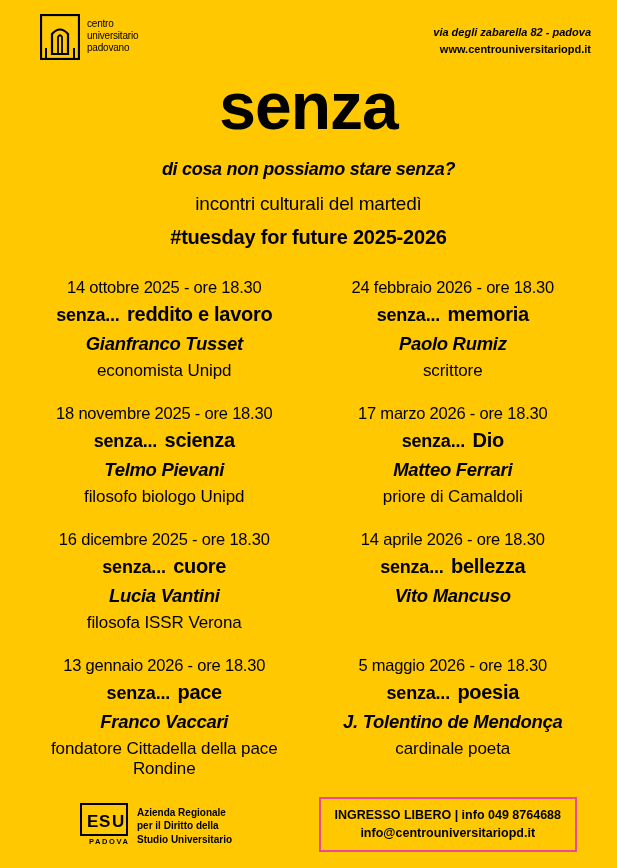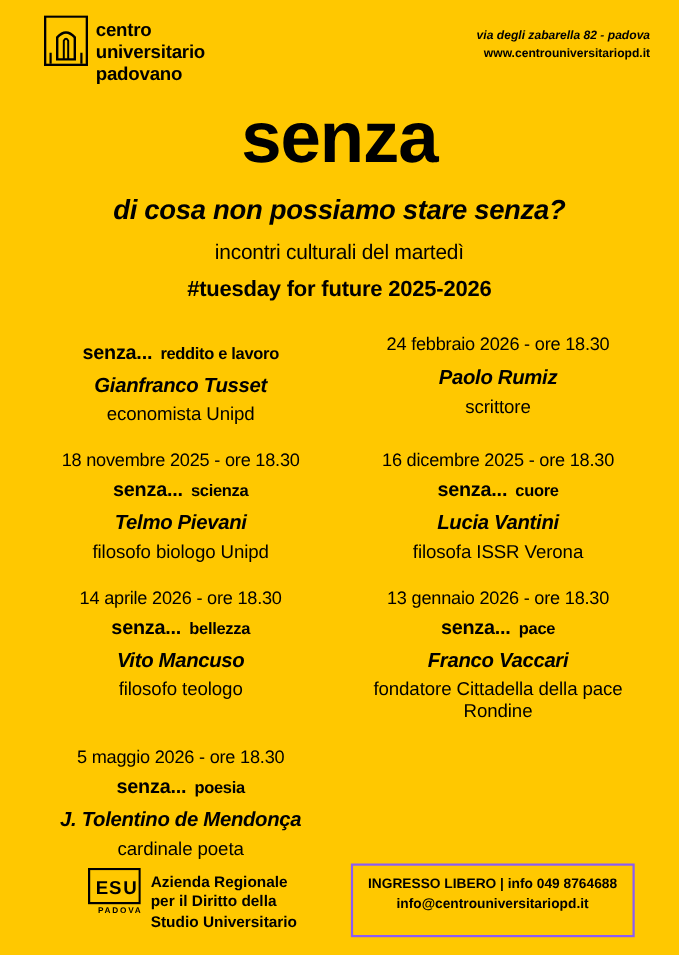--- a/index.html
+++ b/index.html
@@ -29,22 +29,22 @@
     gap: 7px;
   }
   .logo-mark {
     width: 40px;
     height: 46px;
     position: relative;
     flex: 0 0 auto;
   }
   .logo-mark svg { display: block; }
   .logo-text {
-    font-size: 17px;
-    font-weight: bold;
+    font-size: 10px;
+    font-weight: normal;
     line-height: 1.18;
     letter-spacing: -0.2px;
     padding-top: 4px;
   }
   .logo-text span { display: block; }
 
   .contact {
     text-align: right;
     font-size: 11px;
     font-weight: bold;
@@ -58,21 +58,21 @@
     text-align: center;
     margin-top: 16px;
   }
   .main-title {
     font-size: 66px;
     font-weight: bold;
     line-height: 0.92;
     letter-spacing: -1px;
   }
   .subtitle {
-    font-size: 25px;
+    font-size: 18px;
     font-weight: bold;
     font-style: italic;
     margin-top: 22px;
     letter-spacing: -0.3px;
   }
   .tagline {
     font-size: 19px;
     margin-top: 13px;
     letter-spacing: -0.2px;
   }
@@ -102,21 +102,21 @@
   .event .topic-line {
     margin-top: 7px;
     line-height: 1;
   }
   .event .topic-line .senza {
     font-size: 18px;
     font-weight: bold;
     letter-spacing: -0.2px;
   }
   .event .topic-line .topic {
-    font-size: 15px;
+    font-size: 20px;
     font-weight: bold;
     letter-spacing: -0.3px;
     margin-left: 3px;
   }
   .event .speaker {
     font-size: 18.5px;
     font-weight: bold;
     font-style: italic;
     margin-top: 9px;
     letter-spacing: -0.3px;
@@ -143,30 +143,30 @@
     align-items: flex-start;
     gap: 9px;
   }
   .esu-mark {
     width: 48px;
     height: 42px;
     flex: 0 0 auto;
   }
   .esu-mark svg { display: block; }
   .esu-text {
-    font-size: 14px;
+    font-size: 10px;
     font-weight: bold;
     line-height: 1.35;
     padding-top: 3px;
   }
   .esu-text span { display: block; }
 
   .info-box {
-    border: 2px solid #8b5cf6;
-    padding: 7px 14px 20px 14px;
+    border: 2px solid #ec4899;
+    padding: 7px 14px 8px 14px;
     text-align: center;
     font-size: 12.5px;
     font-weight: bold;
     line-height: 1.45;
     background: transparent;
   }
   .info-box span { display: block; white-space: nowrap; }
 </style>
 </head>
 <body>
@@ -200,63 +200,76 @@
 <div class="title-wrap">
   <div class="main-title">senza</div>
   <div class="subtitle">di cosa non possiamo stare senza?</div>
   <div class="tagline">incontri culturali del martedì</div>
   <div class="hashtag">#tuesday for future 2025-2026</div>
 </div>
 
 <div class="events">
 
   <div class="event">
+    <div class="date">14 ottobre 2025 - ore 18.30</div>
     <div class="topic-line">
       <span class="senza">senza...</span>
       <span class="topic">reddito e lavoro</span>
     </div>
     <div class="speaker">Gianfranco Tusset</div>
     <div class="role">economista Unipd</div>
   </div>
 
   <div class="event">
     <div class="date">24 febbraio 2026 - ore 18.30</div>
+    <div class="topic-line">
+      <span class="senza">senza...</span>
+      <span class="topic">memoria</span>
+    </div>
     <div class="speaker">Paolo Rumiz</div>
     <div class="role">scrittore</div>
   </div>
 
   <div class="event">
     <div class="date">18 novembre 2025 - ore 18.30</div>
     <div class="topic-line">
       <span class="senza">senza...</span>
       <span class="topic">scienza</span>
     </div>
     <div class="speaker">Telmo Pievani</div>
     <div class="role">filosofo biologo Unipd</div>
   </div>
 
+  <div class="event">
+    <div class="date">17 marzo 2026 - ore 18.30</div>
+    <div class="topic-line">
+      <span class="senza">senza...</span>
+      <span class="topic">Dio</span>
+    </div>
+    <div class="speaker">Matteo Ferrari</div>
+    <div class="role">priore di Camaldoli</div>
+  </div>
 
   <div class="event">
     <div class="date">16 dicembre 2025 - ore 18.30</div>
     <div class="topic-line">
       <span class="senza">senza...</span>
       <span class="topic">cuore</span>
     </div>
     <div class="speaker">Lucia Vantini</div>
     <div class="role">filosofa ISSR Verona</div>
   </div>
 
   <div class="event">
     <div class="date">14 aprile 2026 - ore 18.30</div>
     <div class="topic-line">
       <span class="senza">senza...</span>
       <span class="topic">bellezza</span>
     </div>
     <div class="speaker">Vito Mancuso</div>
-    <div class="role">filosofo teologo</div>
   </div>
 
   <div class="event">
     <div class="date">13 gennaio 2026 - ore 18.30</div>
     <div class="topic-line">
       <span class="senza">senza...</span>
       <span class="topic">pace</span>
     </div>
     <div class="speaker">Franco Vaccari</div>
     <div class="role">fondatore Cittadella della pace Rondine</div>

